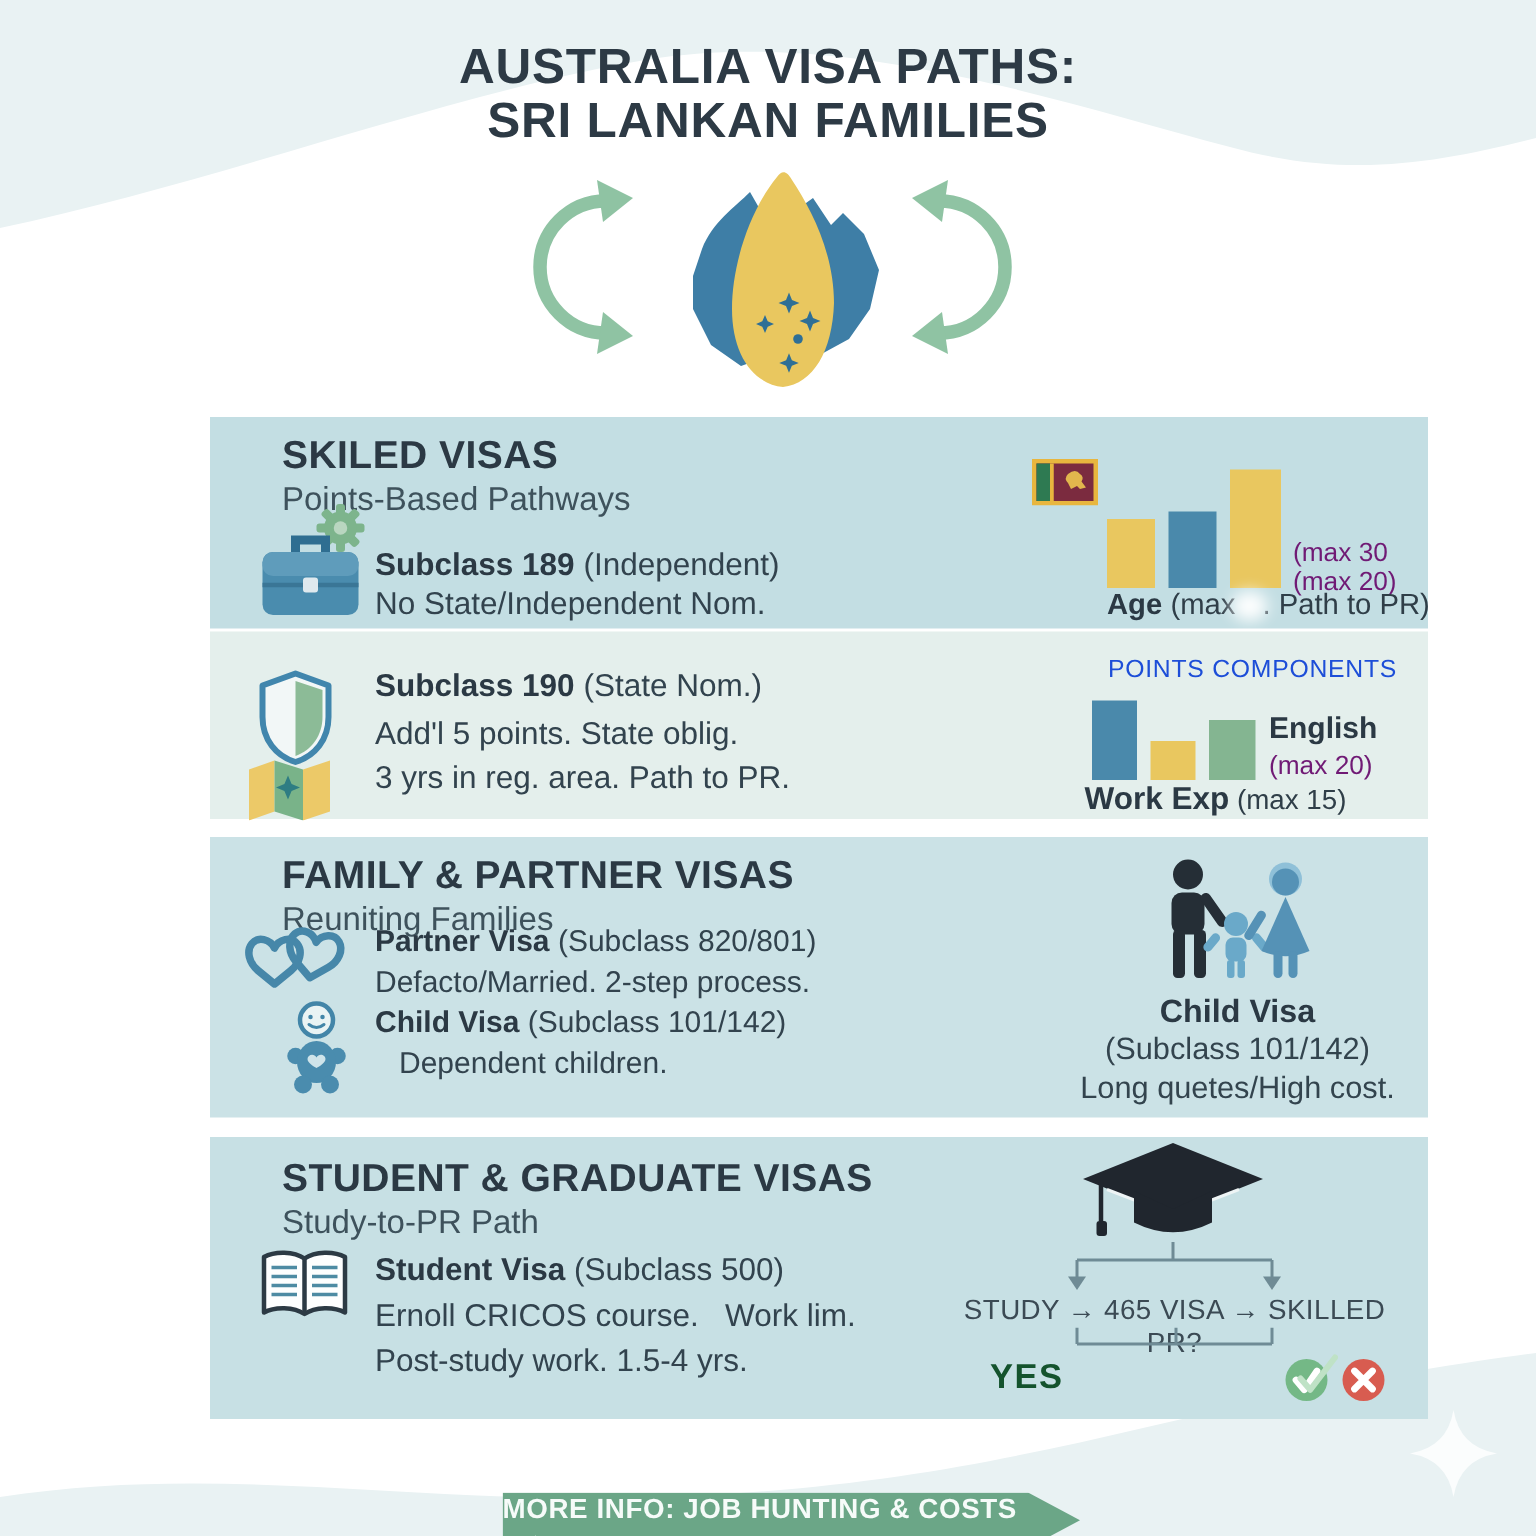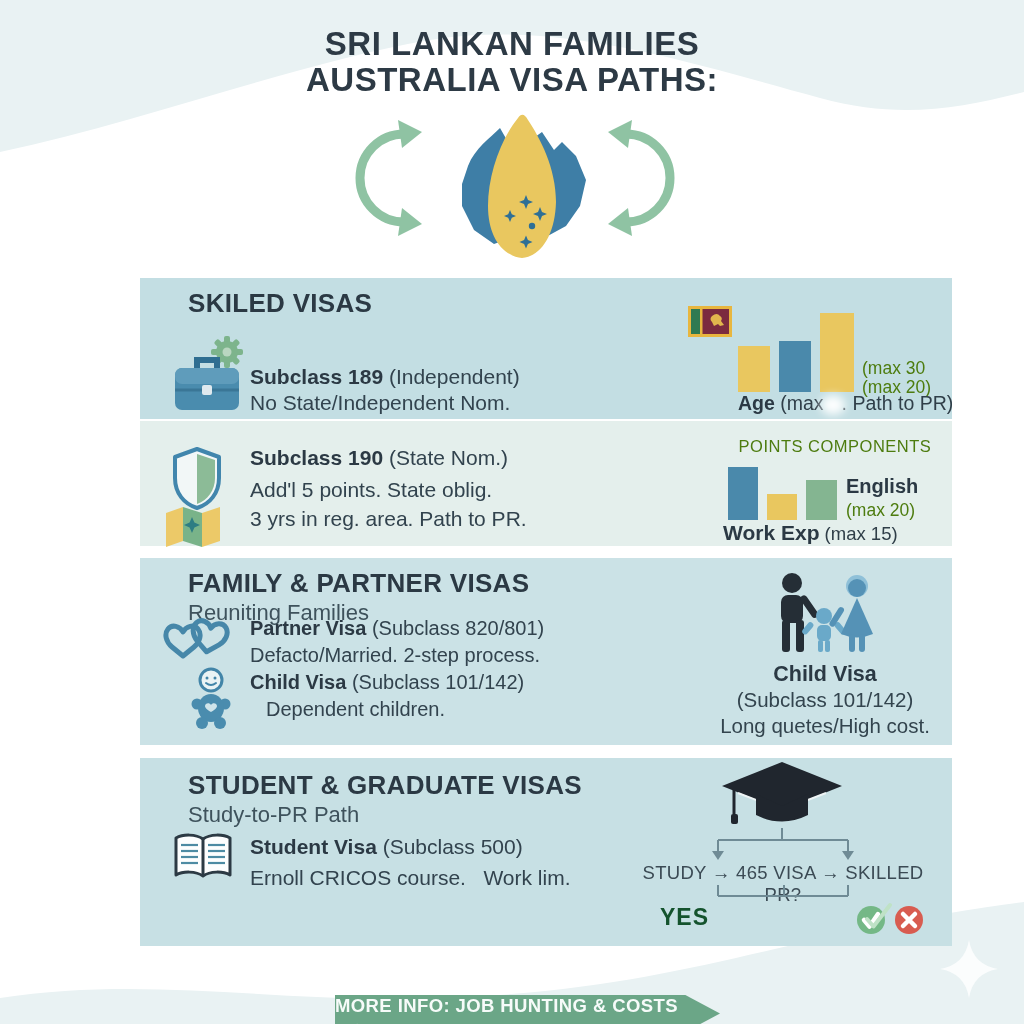--- a/index.html
+++ b/index.html
@@ -8,21 +8,21 @@
     background:#ffffff;
     font-family:"Liberation Sans", sans-serif;
     color:#32434e;
   }
   .abs{position:absolute;}
   .sec{position:absolute;left:100px;width:812px;margin-left:40px;}
   .h1{font-size:26px;font-weight:800;color:#2b3944;letter-spacing:.3px;}
   .h2{font-size:22px;color:#3e525c;}
   .item{font-size:20px;color:#32434e;line-height:1.25;}
   .b{font-weight:700;color:#2b3944;}
-  .small{font-size:17px;color:#4d7c0f;}
+  .small{font-size:17px;color:#701a75;}
   .bars{display:flex;align-items:flex-end;gap:9px;}
   .bar{display:block;}
   .bar.y{background:#e9c75f;}
   .bar.bl{background:#4a89ab;}
   .bar.gr{background:#84b591;}
   .blur-dot{display:inline-block;width:24px;height:20px;border-radius:50%;
     background:rgba(255,255,255,.97);filter:blur(5px);vertical-align:middle;margin:0 -3px;}
   .center{text-align:center;}
   .banner{
     position:absolute;left:335px;top:995px;width:385px;height:37px;
@@ -44,22 +44,22 @@
   <path d="M0,0 H1024 V92 C960,108 900,120 820,98 C700,66 560,18 430,40 C300,62 150,120 0,152 Z" fill="#e9f2f3"></path>
 </svg>
 <svg class="abs" style="left:0;top:880px" width="1024" height="144" viewBox="0 0 1024 144">
   <path d="M0,144 V118 C150,95 280,124 440,118 C620,112 720,80 850,52 C920,37 990,26 1024,22 V144 Z" fill="#e9f2f3"></path>
 </svg>
 <svg class="abs" style="left:938px;top:938px" width="62" height="62" viewBox="0 0 60 60">
   <path d="M30,2 Q34,26 58,30 Q34,34 30,58 Q26,34 2,30 Q26,26 30,2 Z" fill="#fbfdfd"></path>
 </svg>
 
 <div class="abs" style="left:0;top:26px;width:1024px">
+  <div class="title-line">AUSTRALIA VISA PATHS:</div>
   <div class="title-line">SRI LANKAN FAMILIES</div>
-  <div class="title-line">AUSTRALIA VISA PATHS:</div>
 </div>
 
 <svg class="abs" style="left:350px;top:106px" width="330" height="168" viewBox="0 0 330 168">
 
   <g stroke="#8fc3a3" stroke-width="9" fill="none" stroke-linecap="round">
     <path d="M54,28 A40,40 0 1 0 54,116"></path>
   </g>
   <g fill="#8fc3a3">
     <polygon points="48,14 72,26 52,42"></polygon>
     <polygon points="48,130 72,118 52,102"></polygon>
@@ -83,20 +83,21 @@
     <path transform="translate(176,96)" d="M0,-7 L2,-2 L7,0 L2,2 L0,7 L-2,2 L-7,0 L-2,-2 Z"></path>
     <path transform="translate(160,110)" d="M0,-6 L1.8,-1.8 L6,0 L1.8,1.8 L0,6 L-1.8,1.8 L-6,0 L-1.8,-1.8 Z"></path>
     <path transform="translate(190,108)" d="M0,-7 L2,-2 L7,0 L2,2 L0,7 L-2,2 L-7,0 L-2,-2 Z"></path>
     <circle cx="182" cy="120" r="3.2"></circle>
     <path transform="translate(176,136)" d="M0,-6.5 L1.9,-1.9 L6.5,0 L1.9,1.9 L0,6.5 L-1.9,1.9 L-6.5,0 L-1.9,-1.9 Z"></path>
   </g>
 </svg>
 
 <div class="sec" style="top:278px;height:141px;background:#c3dee3">
   <div class="abs h1" style="left:48px;top:10px">SKILED VISAS</div>
+  <div class="abs h2" style="left:48px;top:42px">Points-Based Pathways</div>
 
   <span class="abs" style="left:33px;top:56px">
     <svg width="76" height="80" viewBox="0 0 76 80">
       <g transform="translate(54,18)" fill="#7db48c">
         <rect x="-3" y="-16" width="6" height="32" rx="2"></rect>
         <rect x="-16" y="-3" width="32" height="6" rx="2"></rect>
         <rect x="-3" y="-16" width="6" height="32" rx="2" transform="rotate(45)"></rect>
         <rect x="-3" y="-16" width="6" height="32" rx="2" transform="rotate(-45)"></rect>
         <circle r="11"></circle>
         <circle r="4.5" fill="#b9d6c0"></circle>
@@ -153,21 +154,21 @@
       <path transform="translate(28,20)" d="M0,-8 L2.4,-2.4 L8,0 L2.4,2.4 L0,8 L-2.4,2.4 L-8,0 L-2.4,-2.4 Z" fill="#2e7d83"></path>
     </svg>
   </span>
 
   <div class="abs item" style="left:110px;top:24px;font-size:21px">
     <span class="b">Subclass 190</span><span> (State Nom.)</span>
   </div>
   <div class="abs item" style="left:110px;top:56px;font-size:21px">Add'l 5 points. State oblig.</div>
   <div class="abs item" style="left:110px;top:85px;font-size:21px">3 yrs in reg. area. Path to PR.</div>
 
-  <div class="abs center" style="left:545px;top:16px;width:300px;font-size:16.5px;letter-spacing:.5px;color:#4d7c0f">POINTS COMPONENTS</div>
+  <div class="abs center" style="left:545px;top:16px;width:300px;font-size:16.5px;letter-spacing:.5px;color:#1d4ed8">POINTS COMPONENTS</div>
   <div class="abs bars" style="left:588px;top:46px;height:53px">
     <span class="bar bl" style="width:30px;height:53px"></span>
     <span class="bar y" style="width:30px;height:26px"></span>
     <span class="bar gr" style="width:31px;height:40px"></span>
   </div>
   <div class="abs" style="left:583px;top:100px;font-size:21px;color:#2f3e48;white-space:nowrap">
     <span class="b">Work Exp</span><span style="font-size:18.5px"> (max 15)</span>
   </div>
   <div class="abs" style="left:706px;top:54px;font-size:20px;font-weight:700;color:#2b3944">English</div>
   <div class="abs small" style="left:706px;top:79px;font-size:17.5px">(max 20)</div>
@@ -264,20 +265,21 @@
         <line x1="37" y1="25" x2="54" y2="25"></line>
           <line x1="37" y1="31" x2="54" y2="31"></line>
       </g>
     </svg>
   </span>
 
   <div class="abs item" style="left:110px;top:76px;font-size:21px">
     <span class="b">Student Visa</span><span> (Subclass 500)</span>
   </div>
   <div class="abs item" style="left:110px;top:107px;font-size:21px">Ernoll CRICOS course.&nbsp;&nbsp; Work lim.</div>
+  <div class="abs item" style="left:110px;top:137px;font-size:21px">Post-study work. 1.5-4 yrs.</div>
 
   <span class="abs" style="left:510px;top:2px">
     <svg width="310" height="100" viewBox="0 0 310 100">
       <g transform="translate(72,2)">
         <polygon points="60,0 120,24 60,48 0,24" fill="#20262e"></polygon>
         <polyline points="16,31 60,48 104,31" fill="none" stroke="#eef4f5" stroke-width="2"></polyline>
         <path d="M34,32 L34,53 Q60,66 86,53 L86,32 L60,44 Z" fill="#20262e"></path>
         <line x1="12" y1="26" x2="12" y2="52" stroke="#20262e" stroke-width="3"></line>
         <rect x="9" y="52" width="7" height="10" rx="2" fill="#20262e"></rect>
       </g>

